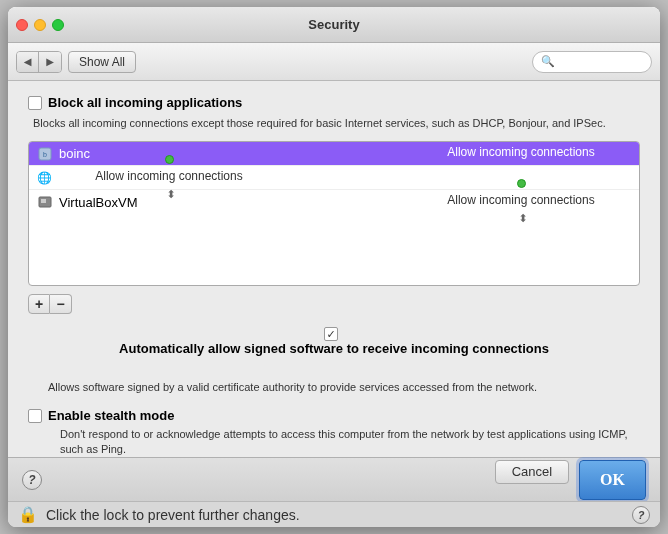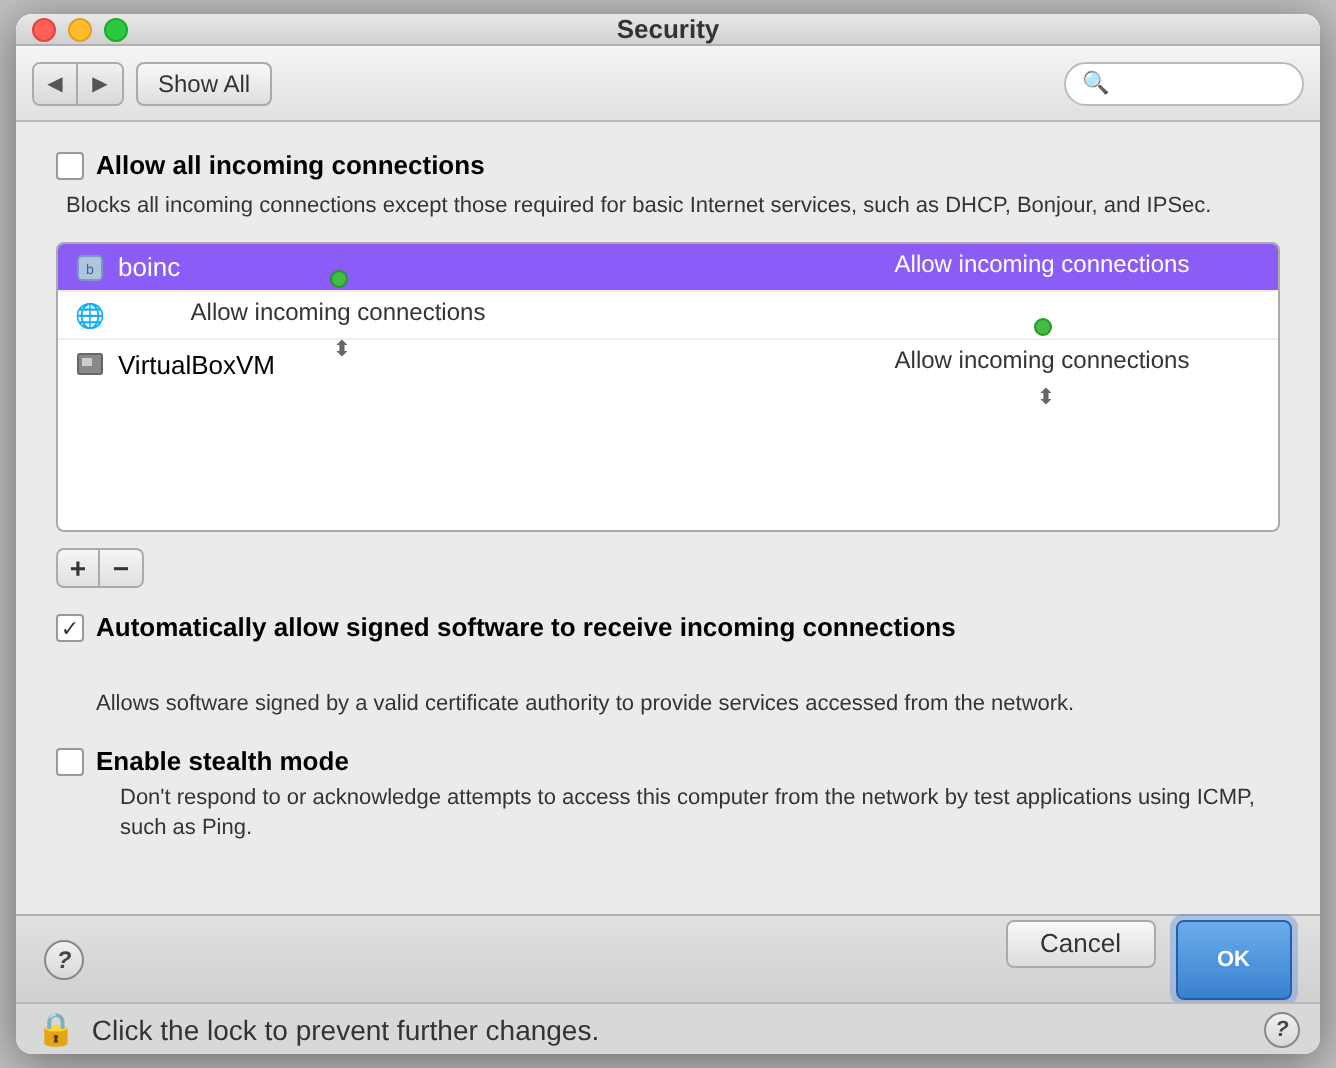--- a/index.html
+++ b/index.html
@@ -19,21 +19,21 @@
       height: 520px;
       background: #ebebeb;
       border-radius: 8px;
       box-shadow: 0 4px 24px rgba(0,0,0,0.45), inset 0 1px 0 rgba(255,255,255,0.8);
       display: flex;
       flex-direction: column;
       overflow: hidden;
       position: relative;
     }
     .titlebar {
-      height: 16px;
+      height: 36px;
       background: linear-gradient(to bottom, #e8e8e8, #d0d0d0);
       border-bottom: 1px solid #b0b0b0;
       border-radius: 8px 8px 0 0;
       display: flex;
       align-items: center;
       padding: 0 8px;
       position: relative;
     }
     .window-buttons {
       display: flex;
@@ -247,20 +247,21 @@
       font-size: 14px;
       color: #333;
       font-weight: bold;
     }
     .list-btn:first-child { border-radius: 4px 0 0 4px; }
     .list-btn:last-child { border-radius: 0 4px 4px 0; border-left: none; }
     .auto-signed-row {
       display: flex;
       align-items: center;
       margin-bottom: 6px;
+      flex-direction: column;
     }
     .auto-signed-label {
       font-size: 13px;
       font-weight: 600;
       color: #000;
     }
     .auto-signed-desc {
       font-size: 11px;
       color: #333;
       margin-left: 20px;
@@ -323,24 +324,25 @@
       font-size: 13px;
       color: #333;
     }
     .ok-btn {
       height: 40px;
       padding: 0 20px;
       background: linear-gradient(to bottom, #6aadea, #3a80d0);
       border: 1px solid #2060b0;
       border-radius: 4px;
       cursor: pointer;
-      font-size: 11px;
+      font-size: 16px;
       color: white;
       font-weight: 600;
       box-shadow: 0 0 0 3px rgba(80,130,220,0.35);
+      font-family: Liberation Serif, serif;
     }
     .lock-area {
       height: 26px;
       background: #d8d8d8;
       border-top: 1px solid #b8b8b8;
       display: flex;
       align-items: center;
       padding: 0 10px;
       gap: 8px;
     }
@@ -391,21 +393,21 @@
     <div class="search-box">
       <span class="search-icon-small">🔍</span>
       <input class="search-input" type="text" placeholder="" style="">
     </div>
   </div>
 
   <div class="content">
 
     <div class="block-incoming-row">
       <div class="checkbox"></div>
-      <span class="block-label">Allow all incoming connections</span>
+      <span class="block-label">Block all incoming applications</span>
     </div>
     <div class="block-desc">Blocks all incoming connections except those required for basic Internet services, such as DHCP, Bonjour, and IPSec.</div>
 
     <div class="app-list">
       <div class="list-row selected">
         <div class="row-app-icon">
           <svg width="14" height="14" viewBox="0 0 14 14">
               <rect x="1" y="1" width="12" height="12" rx="2" fill="#b0c4de" stroke="#7a9abf" stroke-width="1"></rect>
               <text x="7" y="10" text-anchor="middle" font-size="7" fill="#336699">b</text>
             </svg>

